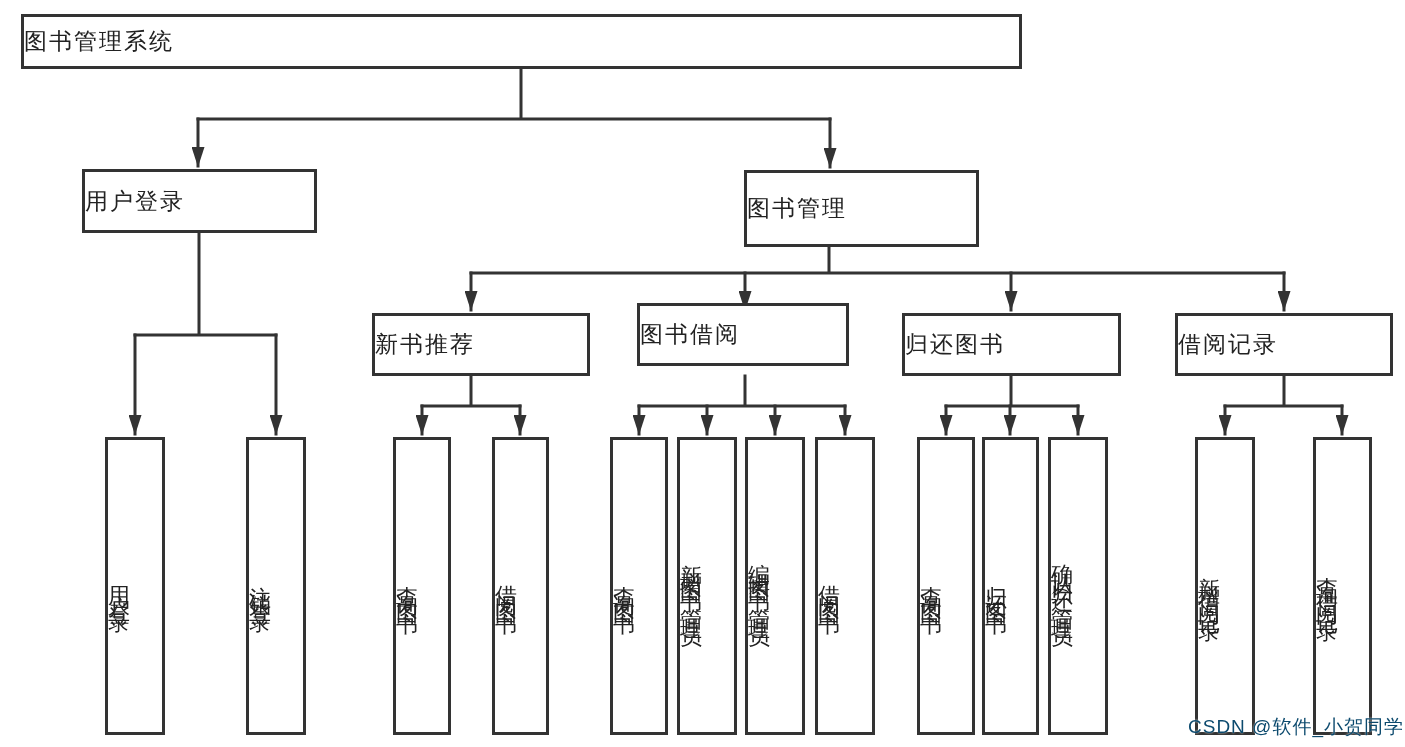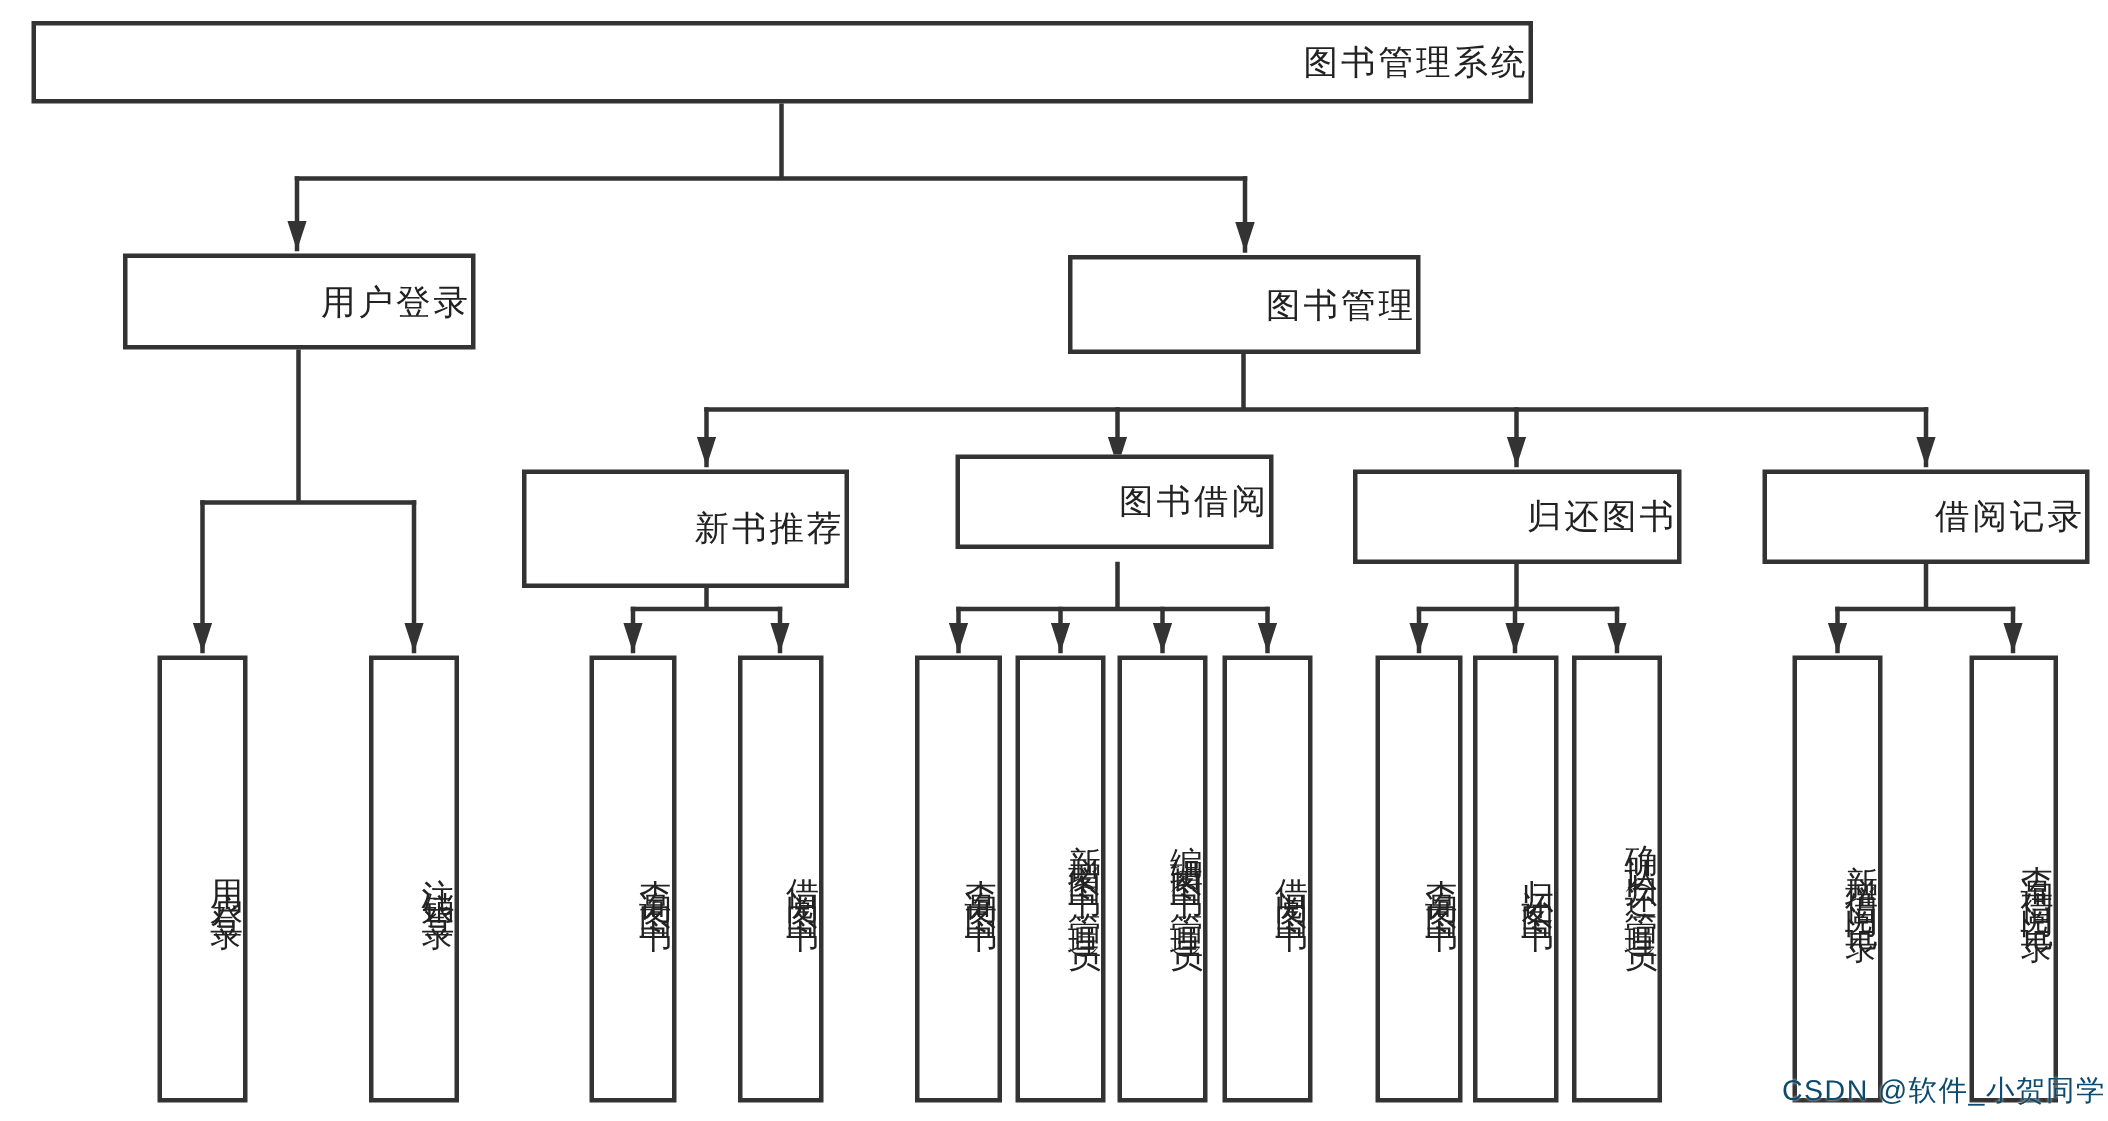--- a/index.html
+++ b/index.html
@@ -9,21 +9,21 @@
     background:#ffffff;
     font-family:"Liberation Sans", sans-serif;
     overflow:hidden;
   }
   svg.connectors { position:absolute; left:0; top:0; }
   .node {
     position:absolute;
     box-sizing:border-box;
     background:#ffffff;
     border:3px solid #333333;
-    display:flex; align-items:center; justify-content:flex-end;
+    display:flex; align-items:center; justify-content:flex-start;
     color:#222222;
   }
   .node.h span {
     font-size:23px;
     letter-spacing:2px;
     white-space:nowrap;
     color:#222222;
   }
   .node.v span {
     writing-mode:vertical-rl;
@@ -92,25 +92,25 @@
     </g>
   </svg>
 
   <div class="node h" style="left:21px;top:14px;width:1001px;height:55px">
     <span>图书管理系统</span>
   </div>
 
   <div class="node h" style="left:82px;top:169px;width:235px;height:64px">
     <span>用户登录</span>
   </div>
-  <div class="node h" style="left:712px;top:170px;width:235px;height:66px">
+  <div class="node h" style="left:744px;top:170px;width:235px;height:77px">
     <span>图书管理</span>
   </div>
 
-  <div class="node h" style="left:348px;top:313px;width:218px;height:79px">
+  <div class="node h" style="left:372px;top:313px;width:218px;height:63px">
     <span>新书推荐</span>
   </div>
   <div class="node h" style="left:637px;top:303px;width:212px;height:63px">
     <span>图书借阅</span>
   </div>
   <div class="node h" style="left:902px;top:313px;width:219px;height:63px">
     <span>归还图书</span>
   </div>
   <div class="node h" style="left:1175px;top:313px;width:218px;height:63px">
     <span>借阅记录</span>

